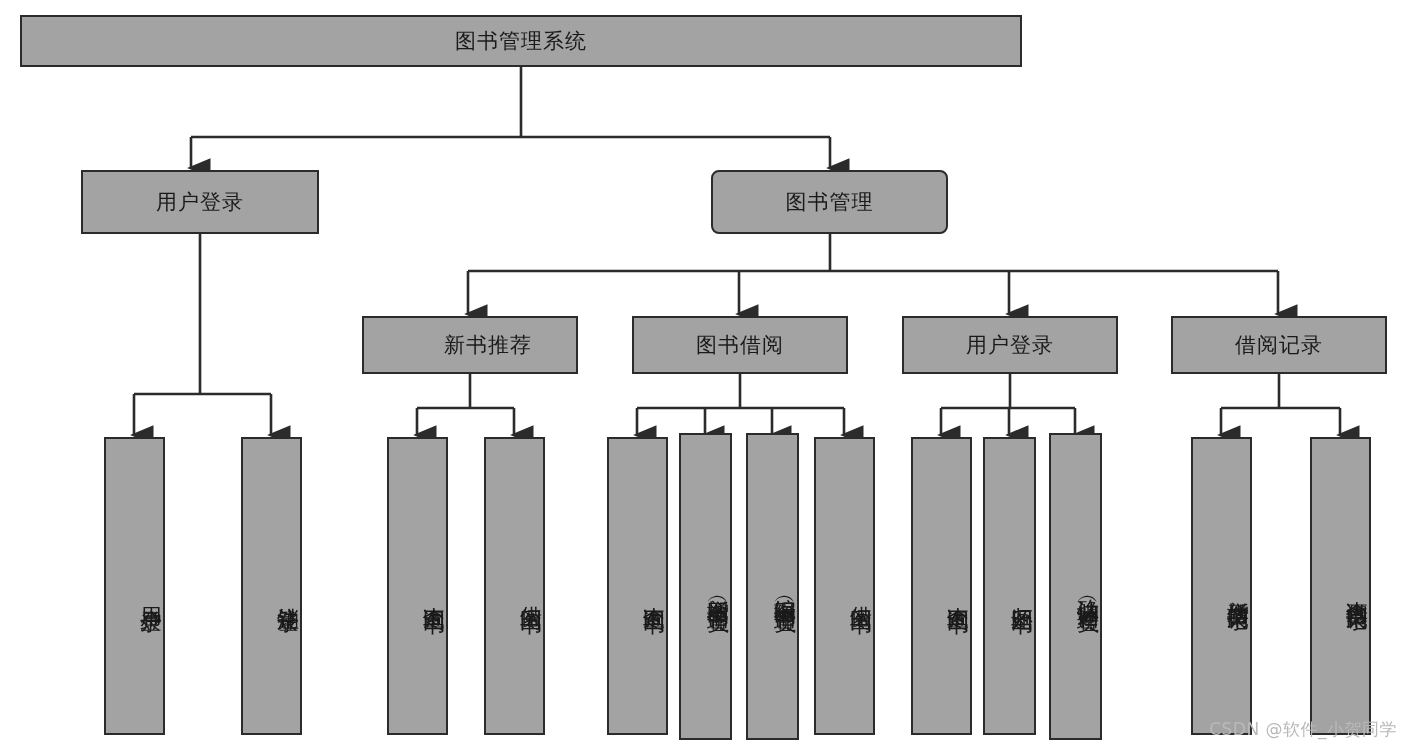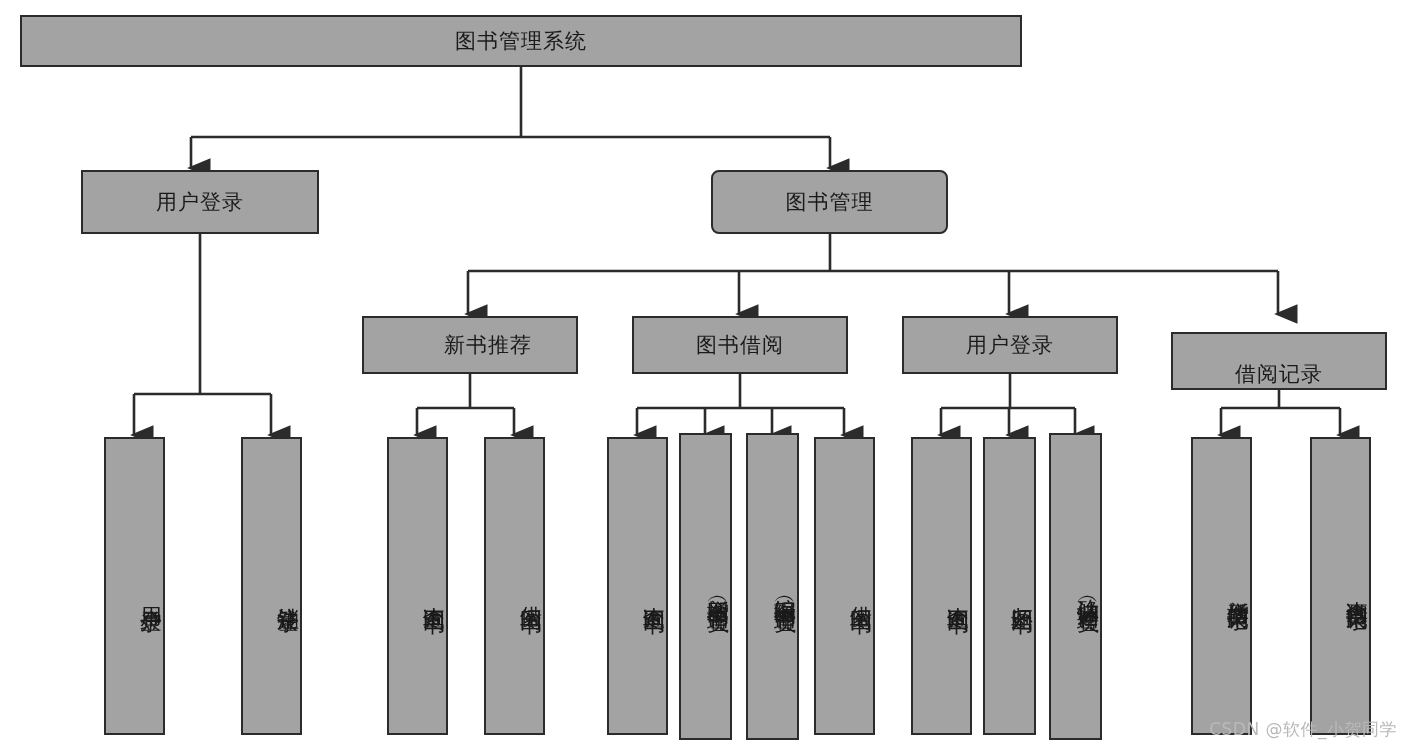--- a/index.html
+++ b/index.html
@@ -130,21 +130,21 @@
   <div id="nodes-l3">
       <div class="node horiz" style="left: 362px; top: 316px; width: 216px; height: 58px; padding-left: 36px;">
         <span class="node-label">新书推荐</span>
       </div>
       <div class="node horiz" style="left: 632px; top: 316px; width: 216px; height: 58px; align-items: center;">
         <span class="node-label">图书借阅</span>
       </div>
       <div class="node horiz" style="left: 902px; top: 316px; width: 216px; height: 58px;">
         <span class="node-label">用户登录</span>
       </div>
-      <div class="node horiz" style="left: 1171px; top: 332px; width: 216px; height: 58px; align-items: flex-end;">
+      <div class="node horiz" style="left: 1171px; top: 316px; width: 216px; height: 58px;">
         <span class="node-label">借阅记录</span>
       </div>
     </div>
   <div id="nodes-leaf">
       <div class="node vert" style="left: 104px; top: 437px; width: 61px; height: 298px;">
         <span class="node-label">用户登录</span>
       </div>
       <div class="node vert" style="left: 241px; top: 437px; width: 61px; height: 298px;">
         <span class="node-label">注销登录</span>
       </div>

